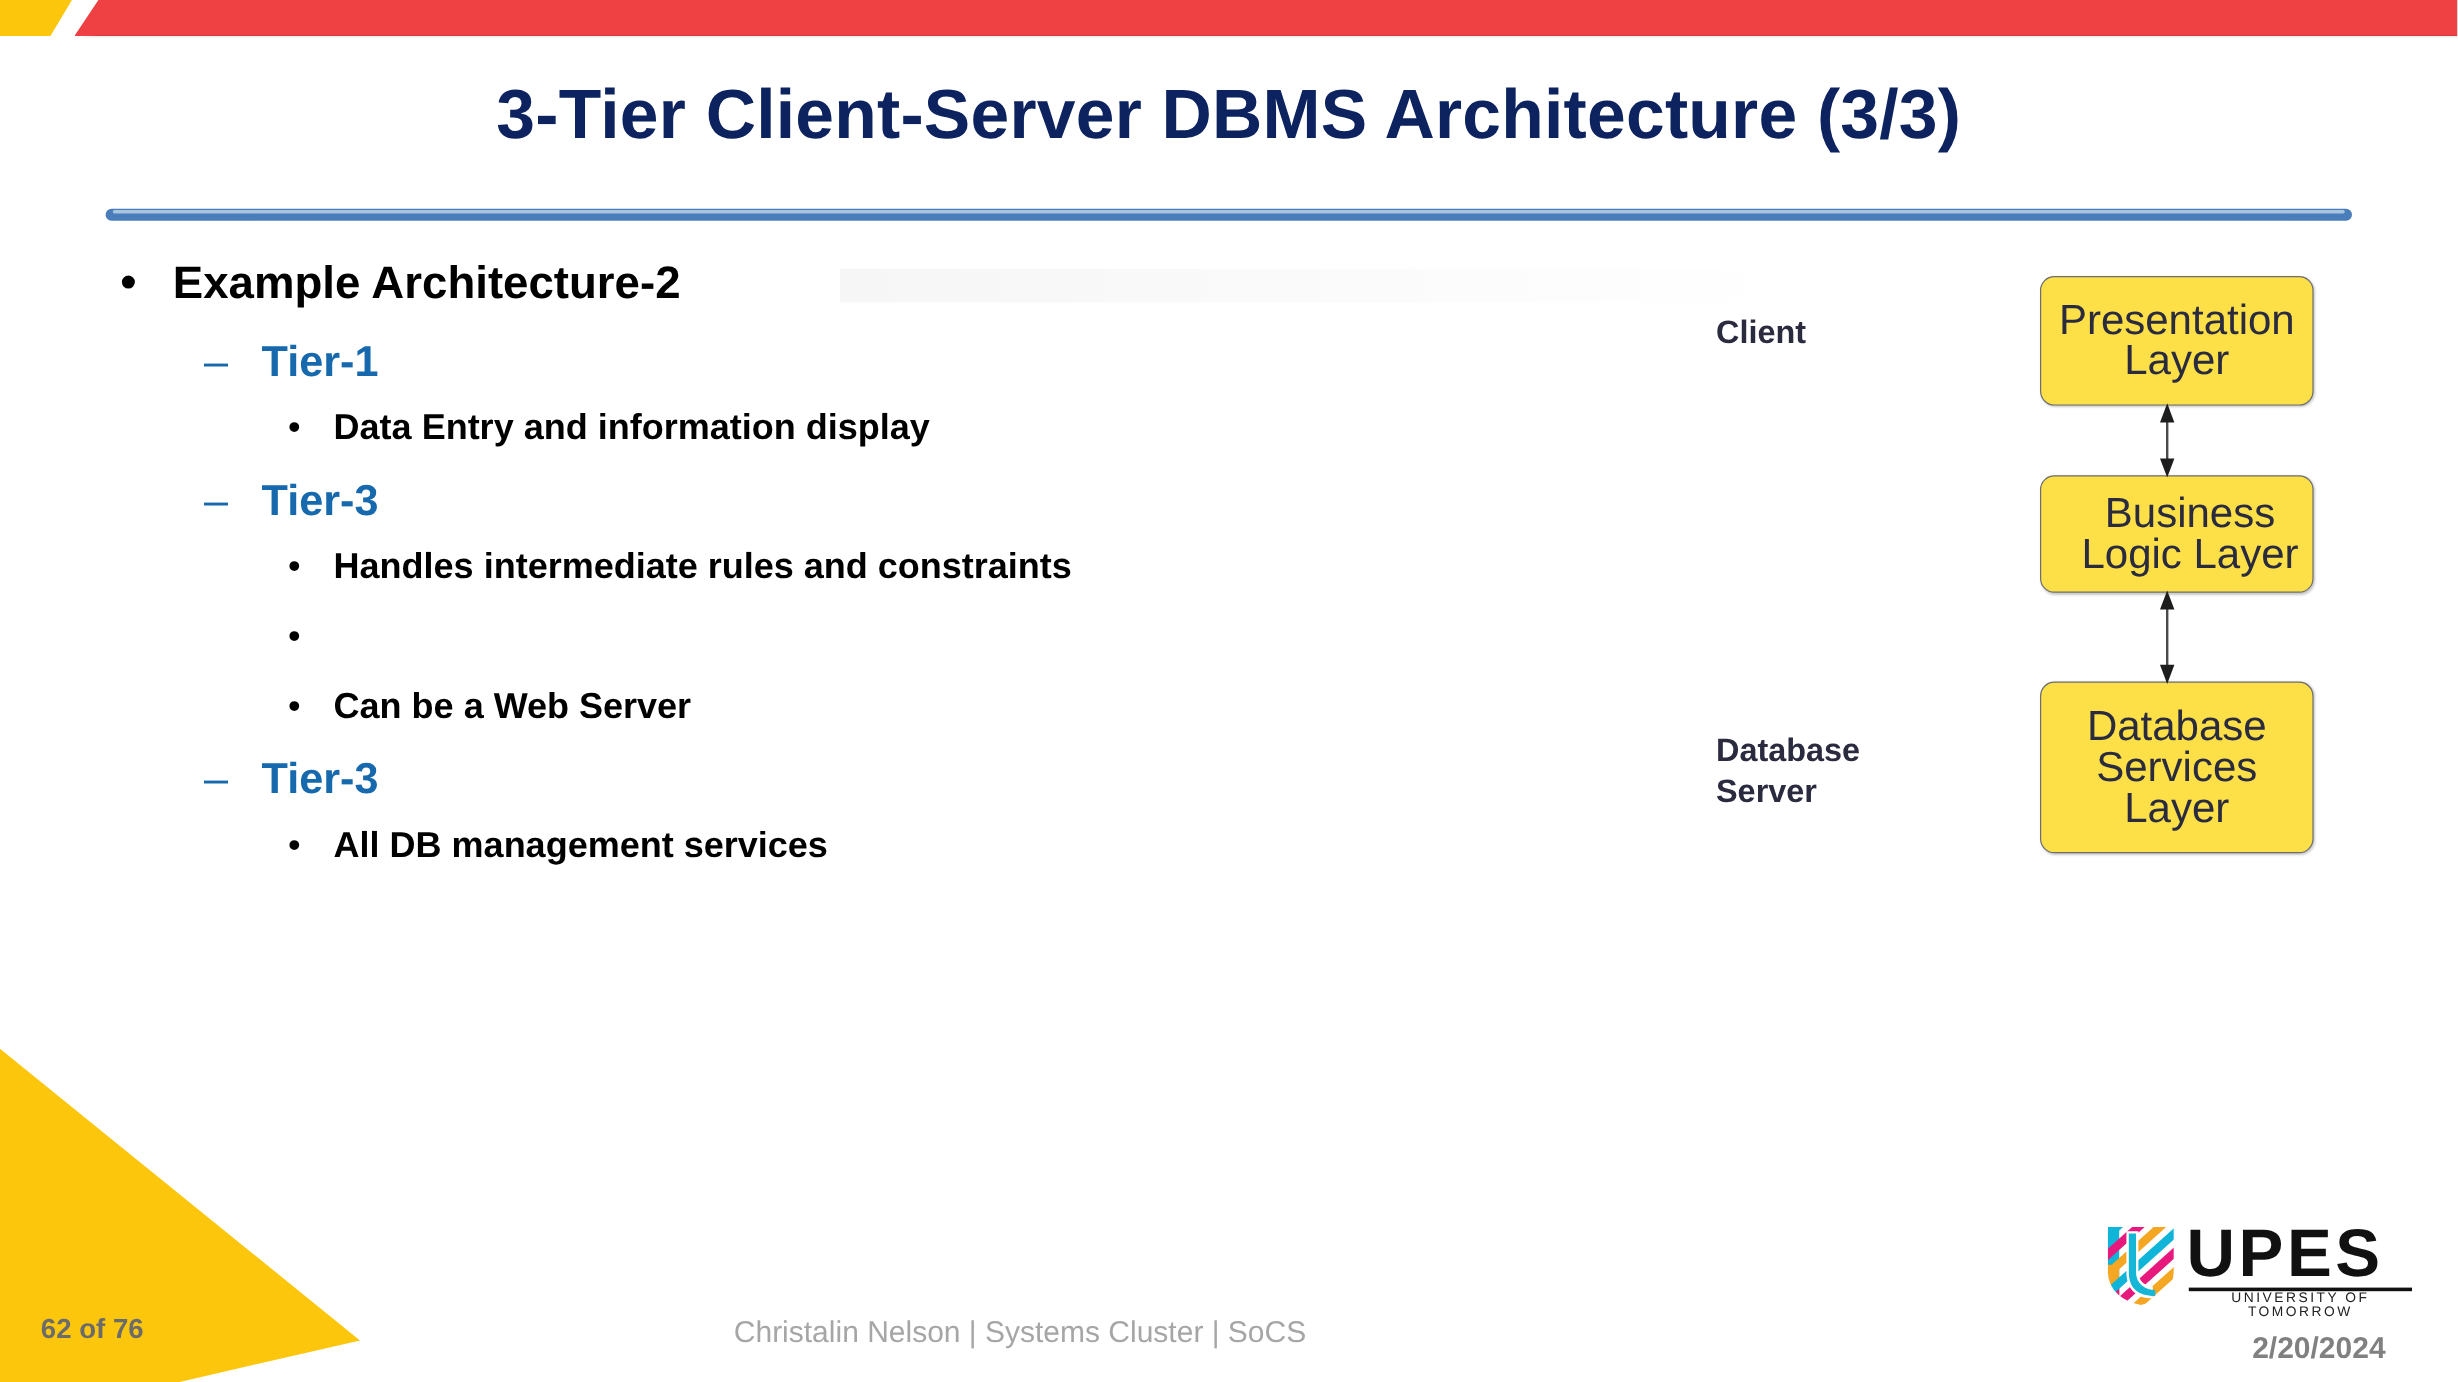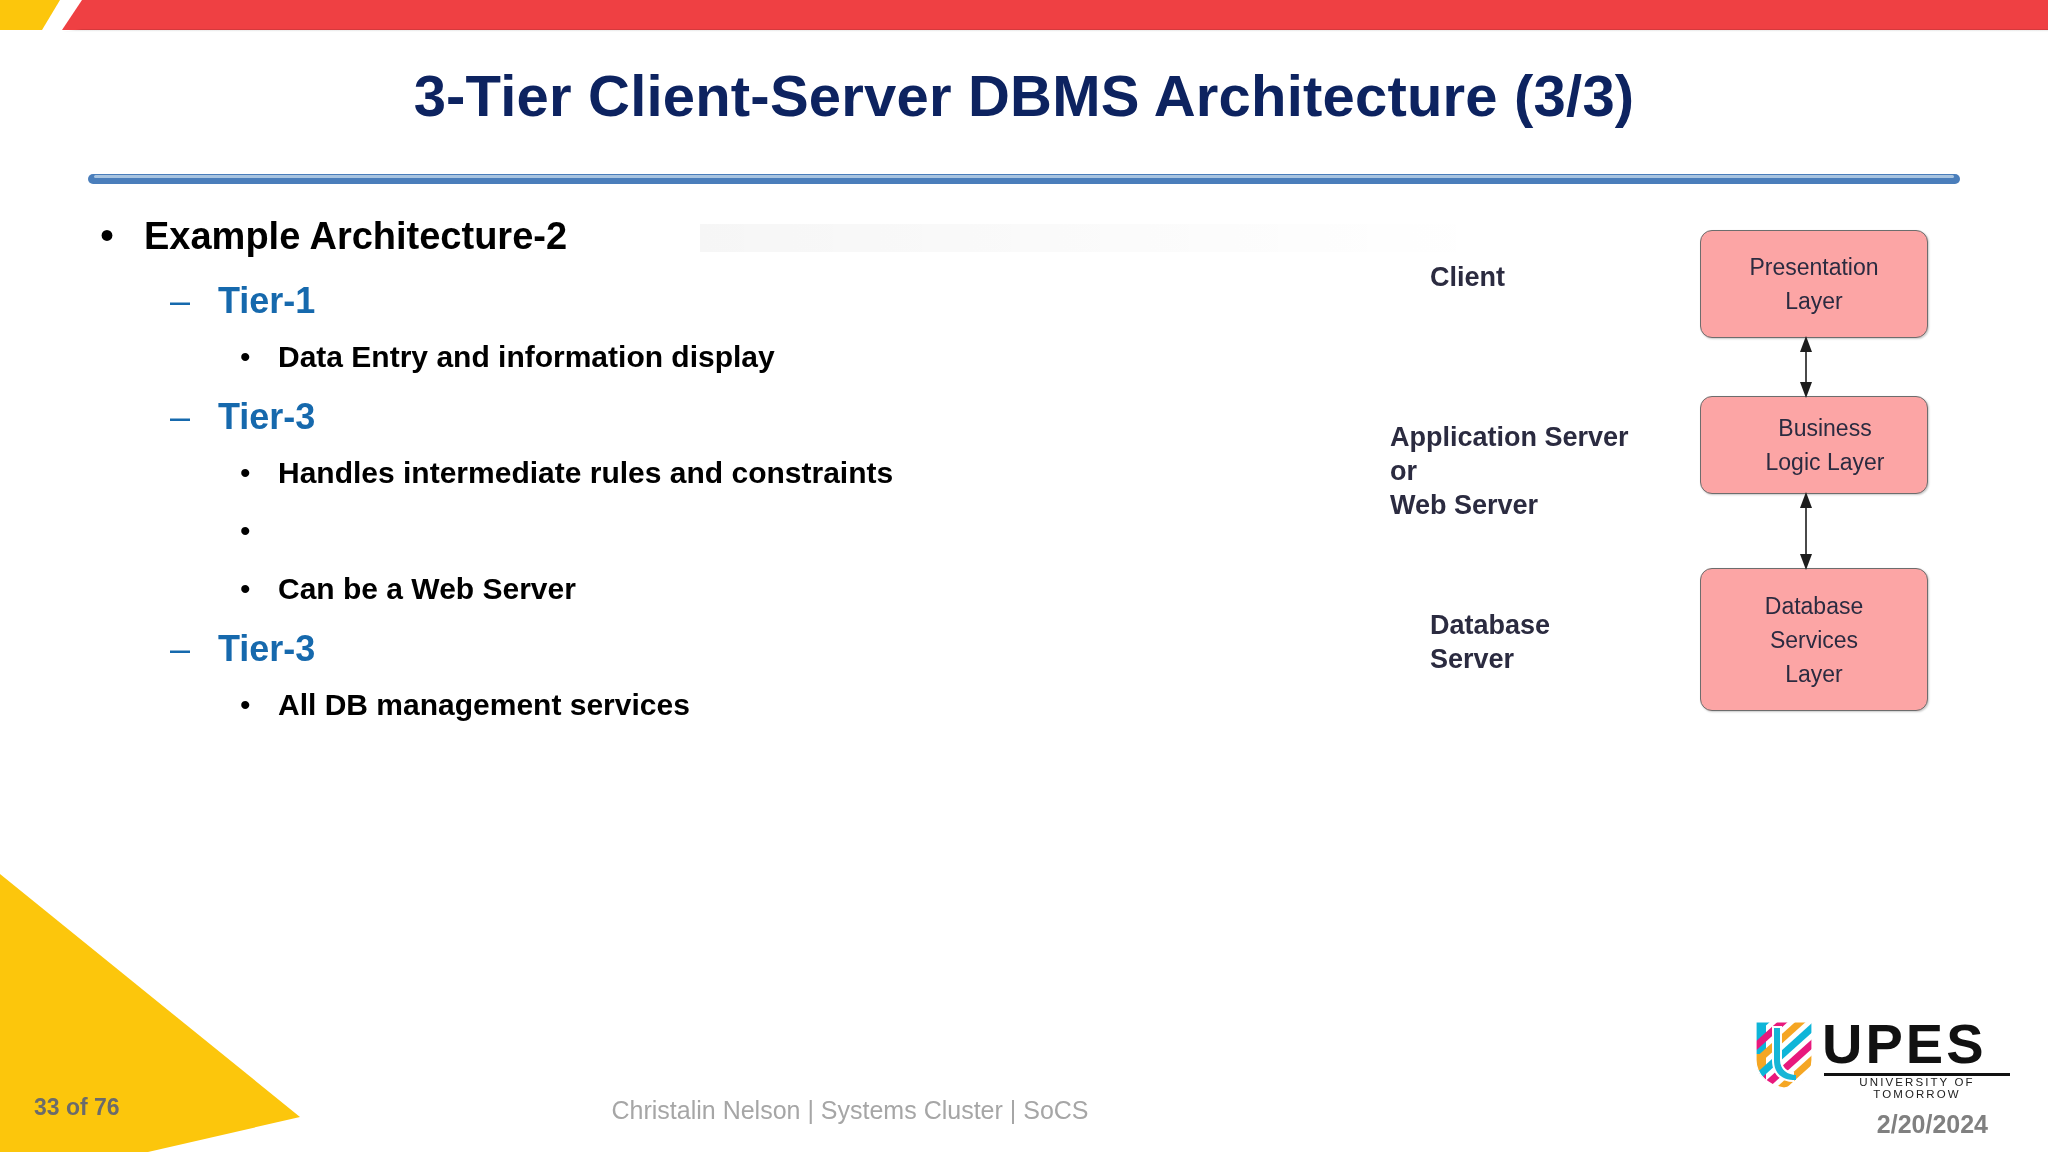--- a/index.html
+++ b/index.html
@@ -66,27 +66,27 @@
   .lvl2 .text   { font-size:36px; line-height:46px; font-weight:bold; color:#1669ad; }
 
   .lvl3 { margin-left:140px; margin-bottom:16px; }
   .lvl3 .bullet { width:38px; font-size:30px; line-height:42px; color:#000; }
   .lvl3 .text   { font-size:30px; line-height:42px; font-weight:bold; color:#000; }
 
   
   #diagram { position:absolute; top:220px; left:1370px; width:600px; height:600px; }
   .dgm-box {
     position:absolute;
-    background:#fca5a5;
+    background:#fde047;
     border:1.6px solid #6d6d6d;
     border-radius:12px;
     box-shadow:1px 1px 2px rgba(0,0,0,0.22);
     display:flex; align-items:center; justify-content:center;
     text-align:center;
-    font-size:23px; line-height:34px; color:#2b2b40;
+    font-size:35px; line-height:34px; color:#2b2b40;
     font-family:"Liberation Sans", sans-serif;
   }
   #box-presentation { left:330px; top:10px;  width:228px; height:108px; }
   #box-business     { left:330px; top:176px; width:228px; height:98px;padding-left:22px;  }
   #box-database     { left:330px; top:348px; width:228px; height:143px; }
 
   .dgm-label {
     position:absolute; text-align:left;
     font-size:27px; line-height:34px; font-weight:bold; color:#2b2b40;
   }
@@ -194,42 +194,41 @@
 
   <div class="row lvl3">
     <span class="bullet">•</span>
     <span class="text">All DB management services</span>
   </div>
 </div>
 
 <div id="diagram">
 
   <div class="dgm-label" id="label-client">Client</div>
-  <div class="dgm-label" id="label-appserver">Application Server<br>or<br>Web Server</div>
   <div class="dgm-label" id="label-dbserver">Database<br>Server</div>
 
   <div class="dgm-box" id="box-presentation">Presentation<br>Layer</div>
   <div class="dgm-box" id="box-business">Business<br>Logic Layer</div>
   <div class="dgm-box" id="box-database">Database<br>Services<br>Layer</div>
 
   <svg class="arrow-svg" id="arrow-1" width="24" height="62" viewBox="0 0 24 62">
     <line x1="12" y1="6" x2="12" y2="56" stroke="#4a4a4a" stroke-width="2"></line>
     <polygon points="12,0 6,16 18,16" fill="#1d1d1d"></polygon>
     <polygon points="12,62 6,46 18,46" fill="#1d1d1d"></polygon>
   </svg>
 
   <svg class="arrow-svg" id="arrow-2" width="24" height="78" viewBox="0 0 24 78">
     <line x1="12" y1="6" x2="12" y2="72" stroke="#4a4a4a" stroke-width="2"></line>
     <polygon points="12,0 6,16 18,16" fill="#1d1d1d"></polygon>
     <polygon points="12,78 6,62 18,62" fill="#1d1d1d"></polygon>
   </svg>
 </div>
 
 <div id="yellow-wedge"></div>
-<div id="slide-number">33 of 76</div>
+<div id="slide-number">62 of 76</div>
 
 <div id="footer-credit">Christalin Nelson | Systems Cluster | SoCS</div>
 <div id="slide-date">2/20/2024</div>
 
 <div id="upes-logo">
   <svg id="upes-mark" viewBox="0 0 64 70">
     <defs>
       <clipPath id="shieldClip">
         <path d="M4,2 H60 V40 C60,56 46,66 32,68 C18,66 4,56 4,40 Z"></path>
       </clipPath>

